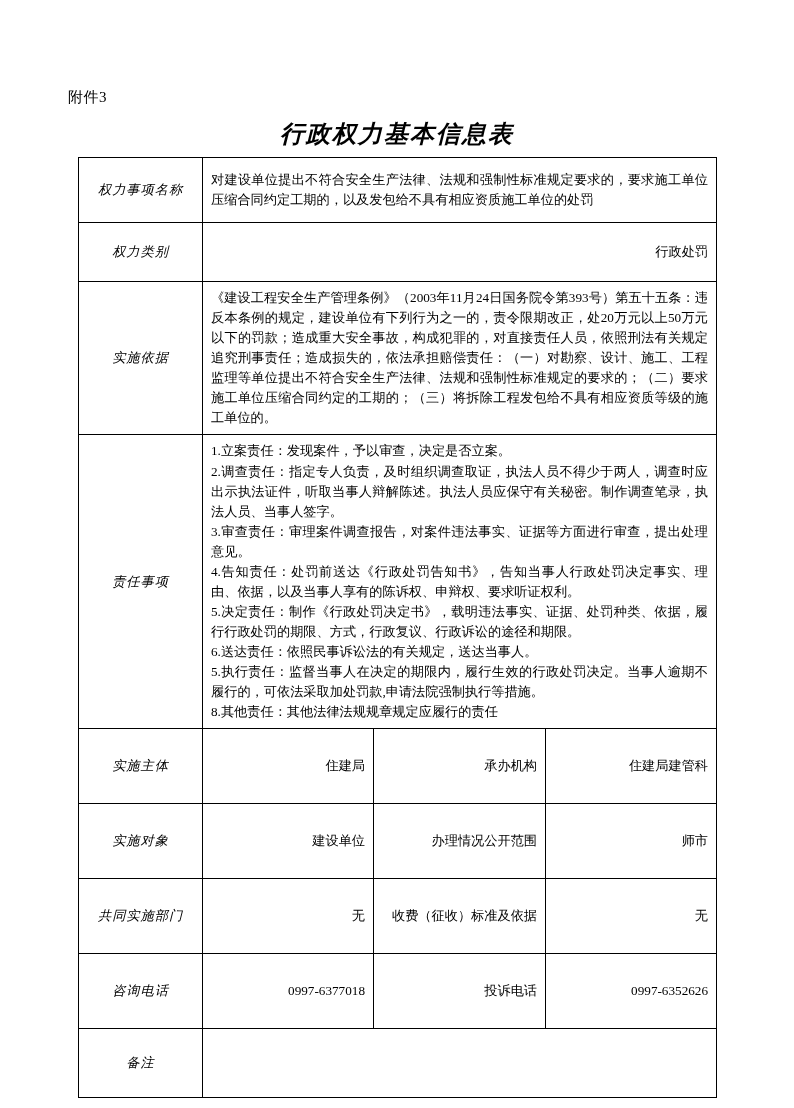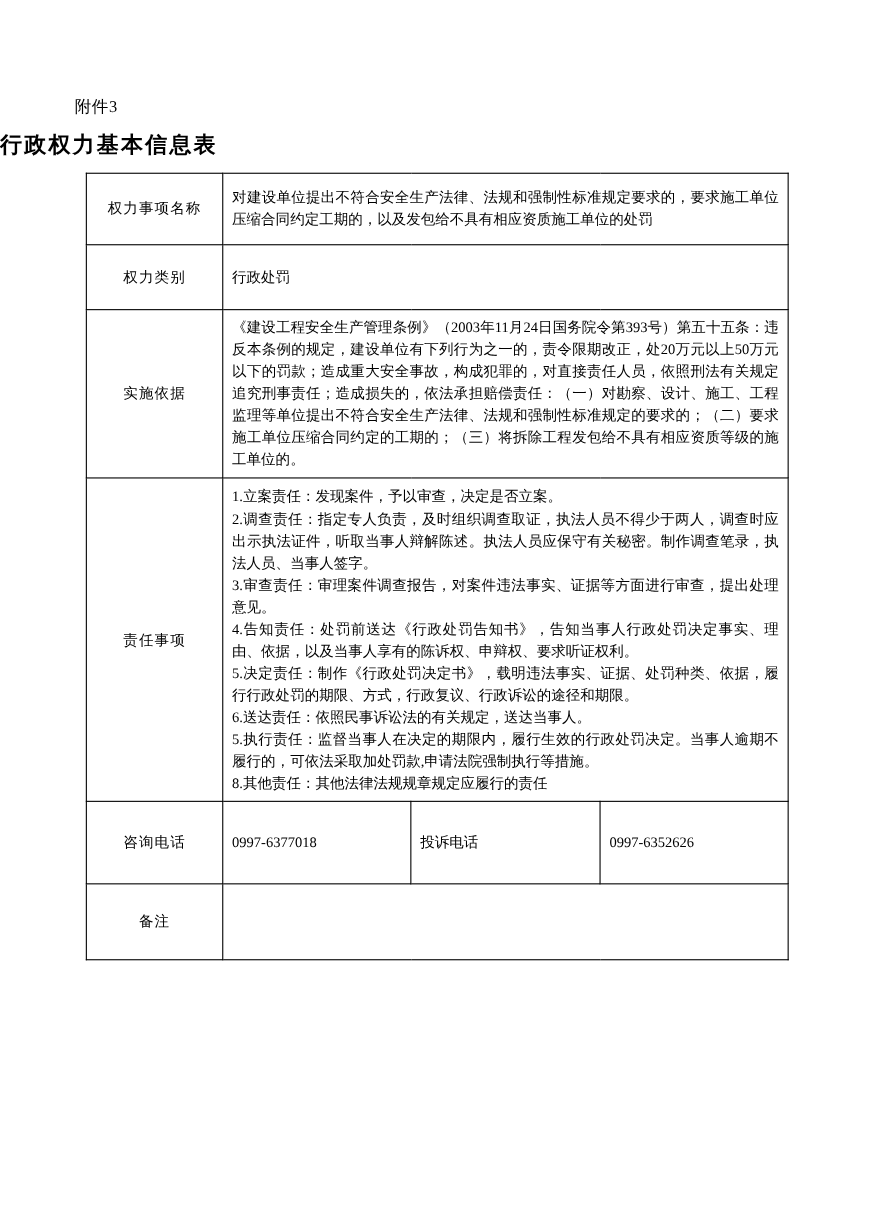--- a/index.html
+++ b/index.html
@@ -27,25 +27,26 @@
     top: 88px;
     font-size: 15px;
     font-family: "Liberation Serif", "DejaVu Serif", serif;
     letter-spacing: 0.5px;
   }
   .doc-title {
     position: absolute;
     left: 0;
     top: 118px;
     width: 794px;
-    text-align: left;
-    font-size: 20px;
+    text-align: center;
+    font-size: 24px;
     font-weight: bold;
     letter-spacing: 2px;
     font-family: "Liberation Serif", "DejaVu Serif", serif;
+    font-style: italic;
   }
   table.info {
     position: absolute;
     left: 78px;
     top: 157px;
     width: 638px;
     border-collapse: collapse;
     table-layout: fixed;
   }
   table.info td {
@@ -53,23 +54,24 @@
     padding: 6px 8px;
     font-size: 13.2px;
     line-height: 1.52;
     vertical-align: middle;
     word-break: break-all;
   }
   td.label {
     text-align: center;
     width: 124px;
     letter-spacing: 1px;
+    font-style: italic;
   }
   td.center {
-    text-align: left;
+    text-align: right;
   }
   td.just {
     text-align: justify;
     text-justify: inter-ideograph;
   }
   td.para {
     text-align: justify;
     text-justify: inter-ideograph;
     padding: 8px 10px 8px 10px;
   }
@@ -123,20 +125,38 @@
           <div>2.调查责任：指定专人负责，及时组织调查取证，执法人员不得少于两人，调查时应出示执法证件，听取当事人辩解陈述。执法人员应保守有关秘密。制作调查笔录，执法人员、当事人签字。</div>
           <div>3.审查责任：审理案件调查报告，对案件违法事实、证据等方面进行审查，提出处理意见。</div>
           <div>4.告知责任：处罚前送达《行政处罚告知书》，告知当事人行政处罚决定事实、理由、依据，以及当事人享有的陈诉权、申辩权、要求听证权利。</div>
           <div>5.决定责任：制作《行政处罚决定书》，载明违法事实、证据、处罚种类、依据，履行行政处罚的期限、方式，行政复议、行政诉讼的途径和期限。</div>
           <div>6.送达责任：依照民事诉讼法的有关规定，送达当事人。</div>
           <div>5.执行责任：监督当事人在决定的期限内，履行生效的行政处罚决定。当事人逾期不履行的，可依法采取加处罚款,申请法院强制执行等措施。</div>
           <div>8.其他责任：其他法律法规规章规定应履行的责任</div>
         </td>
       </tr>
       <tr>
+        <td class="label tallcell">实施主体</td>
+        <td class="center tallcell">住建局</td>
+        <td class="center tallcell">承办机构</td>
+        <td class="center tallcell">住建局建管科</td>
+      </tr>
+      <tr>
+        <td class="label tallcell">实施对象</td>
+        <td class="center tallcell">建设单位</td>
+        <td class="center tallcell">办理情况公开范围</td>
+        <td class="center tallcell">师市</td>
+      </tr>
+      <tr>
+        <td class="label tallcell">共同实施部门</td>
+        <td class="center tallcell">无</td>
+        <td class="center tallcell">收费（征收）标准及依据</td>
+        <td class="center tallcell">无</td>
+      </tr>
+      <tr>
         <td class="label tallcell">咨询电话</td>
         <td class="center tallcell num">0997-6377018</td>
         <td class="center tallcell">投诉电话</td>
         <td class="center tallcell num">0997-6352626</td>
       </tr>
       <tr>
         <td class="label remark-cell">备注</td>
         <td class="center remark-cell" colspan="3"></td>
       </tr>
     </tbody>

